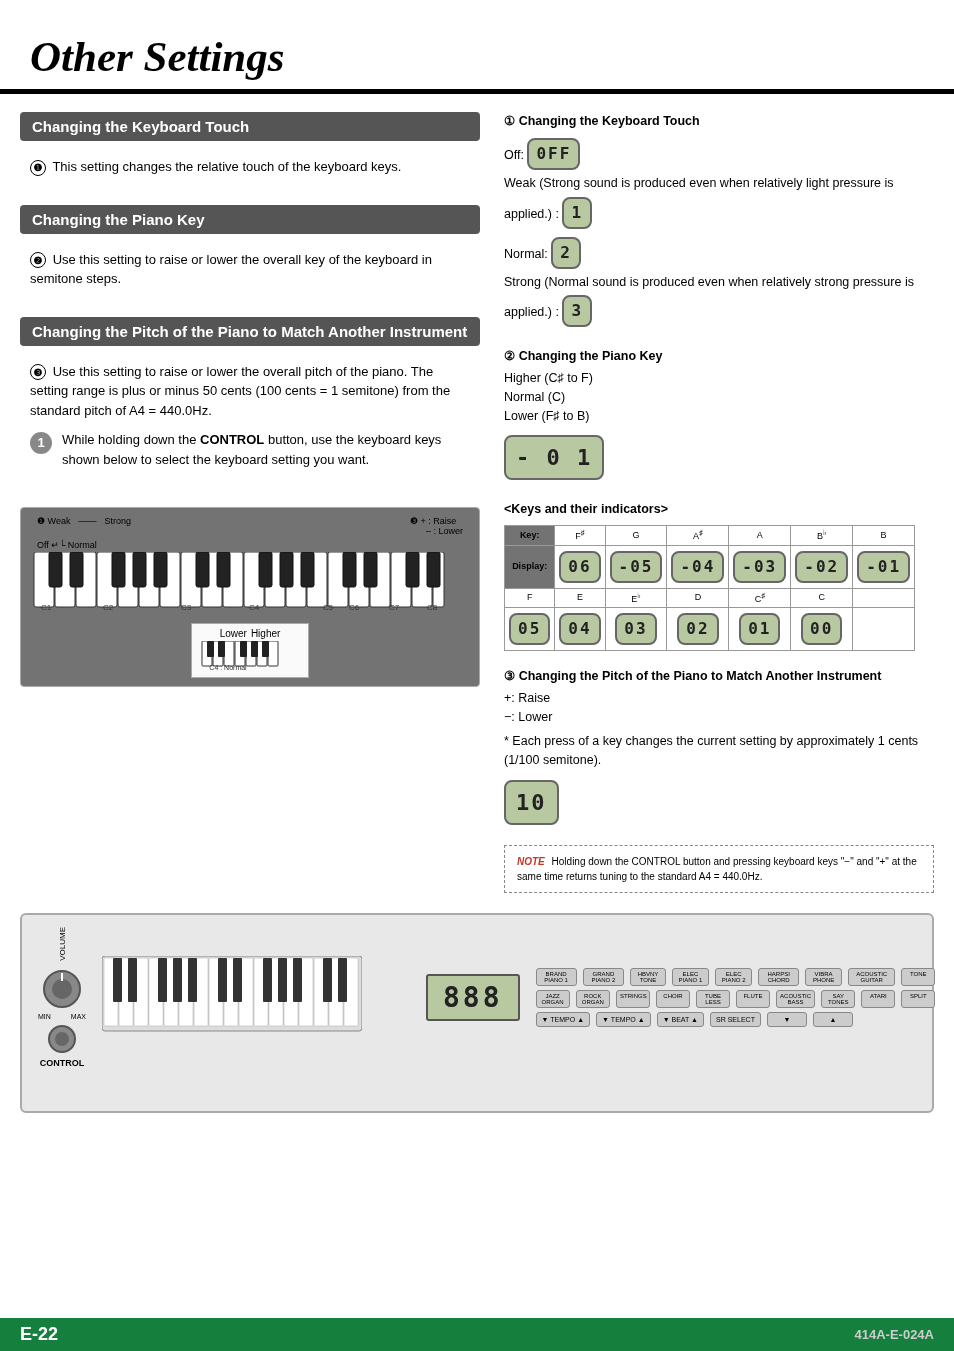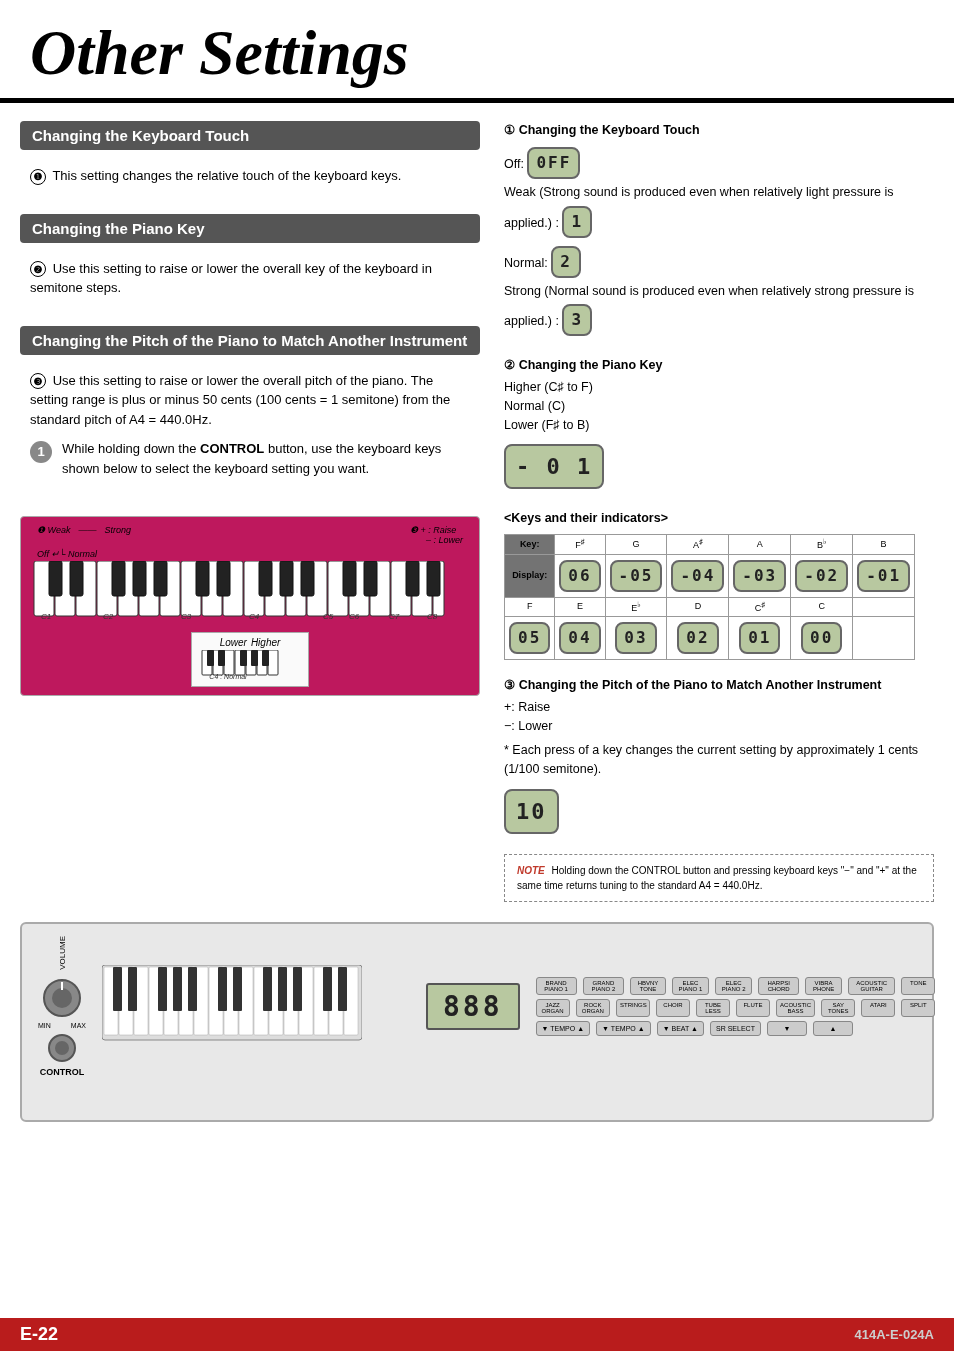--- a/index.html
+++ b/index.html
@@ -8,24 +8,24 @@
       min-height: 1351px;
       background: #fff;
       font-family: Arial, Helvetica, sans-serif;
       font-size: 13px;
       color: #000;
       position: relative;
     }
 
     .page-title {
       font-family: 'Times New Roman', serif;
-      font-size: 64px;
+      font-size: 43px;
       font-weight: bold;
       font-style: italic;
-      padding: 16px 30px 8px 30px;
+      padding: 32px 30px 8px 30px;
       border-bottom: 3px solid #000;
     }
 
     .main-content {
       display: flex;
       padding: 10px 20px;
       gap: 24px;
     }
 
     .left-column {
@@ -90,22 +90,21 @@
       font-weight: bold;
       flex-shrink: 0;
       margin-top: 2px;
     }
 
     .keyboard-diagram {
       border: 1.5px solid #aaa;
       border-radius: 4px;
       padding: 8px;
       margin: 10px 0;
-      background: #be185d;
-      font-style: italic;
+      background: #737373;
     }
 
     .note-box {
       border: 1.5px dashed #888;
       padding: 8px 12px;
       font-size: 10px;
       line-height: 1.5;
       margin-top: 8px;
       position: relative;
     }
@@ -249,21 +248,21 @@
       font-size: 6px;
       padding: 2px 3px;
       min-width: 34px;
     }
 
     .page-num-bar {
       position: absolute;
       bottom: 0;
       left: 0;
       right: 0;
-      background: #b91c1c;
+      background: #15803d;
       color: #fff;
       font-size: 18px;
       font-weight: bold;
       padding: 6px 20px;
       display: flex;
       justify-content: space-between;
       align-items: center;
     }
 
     .page-code {

